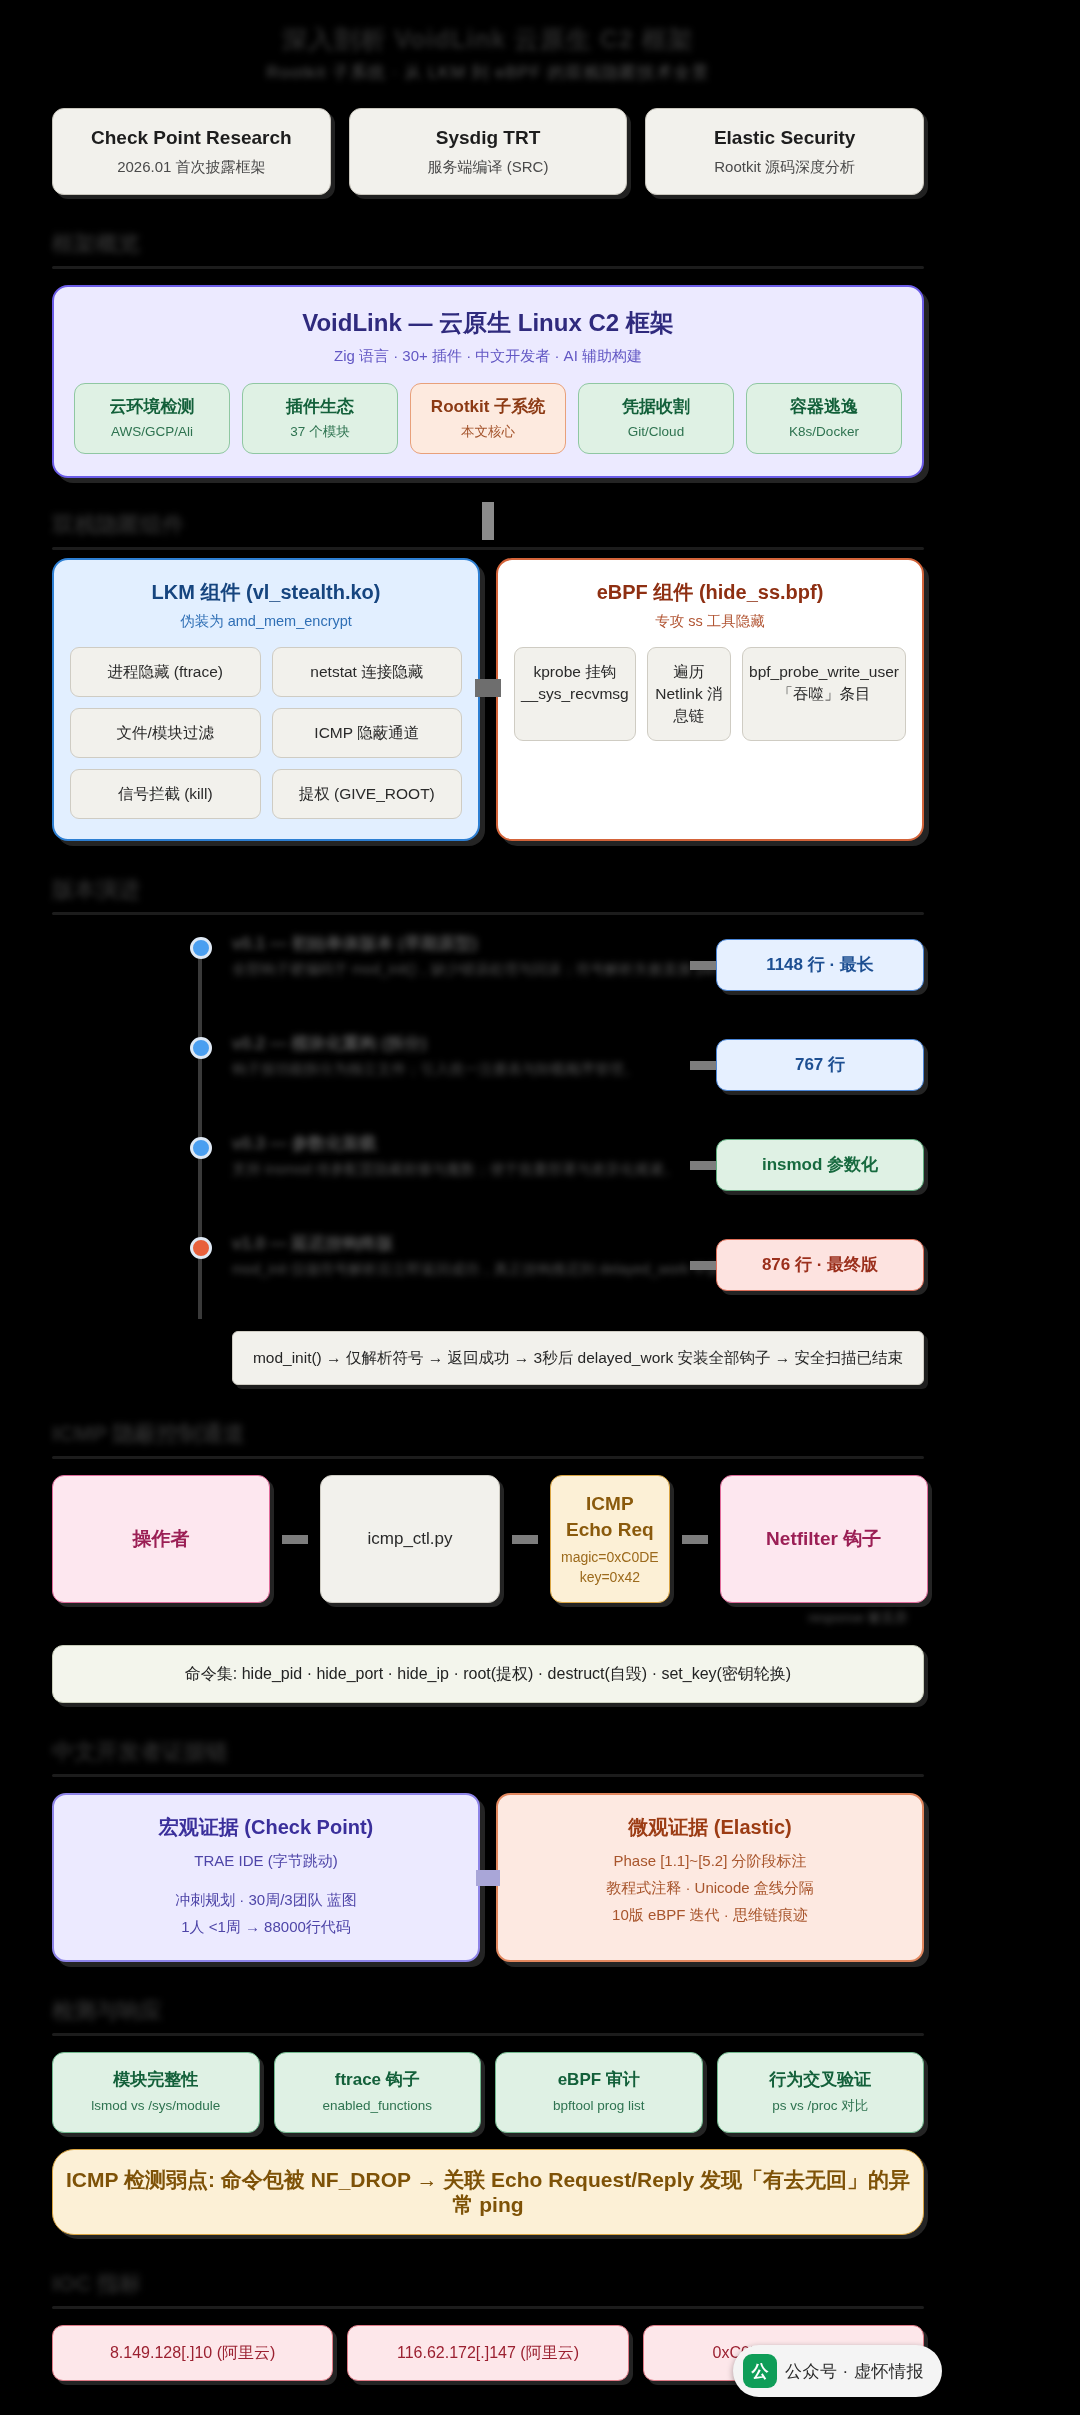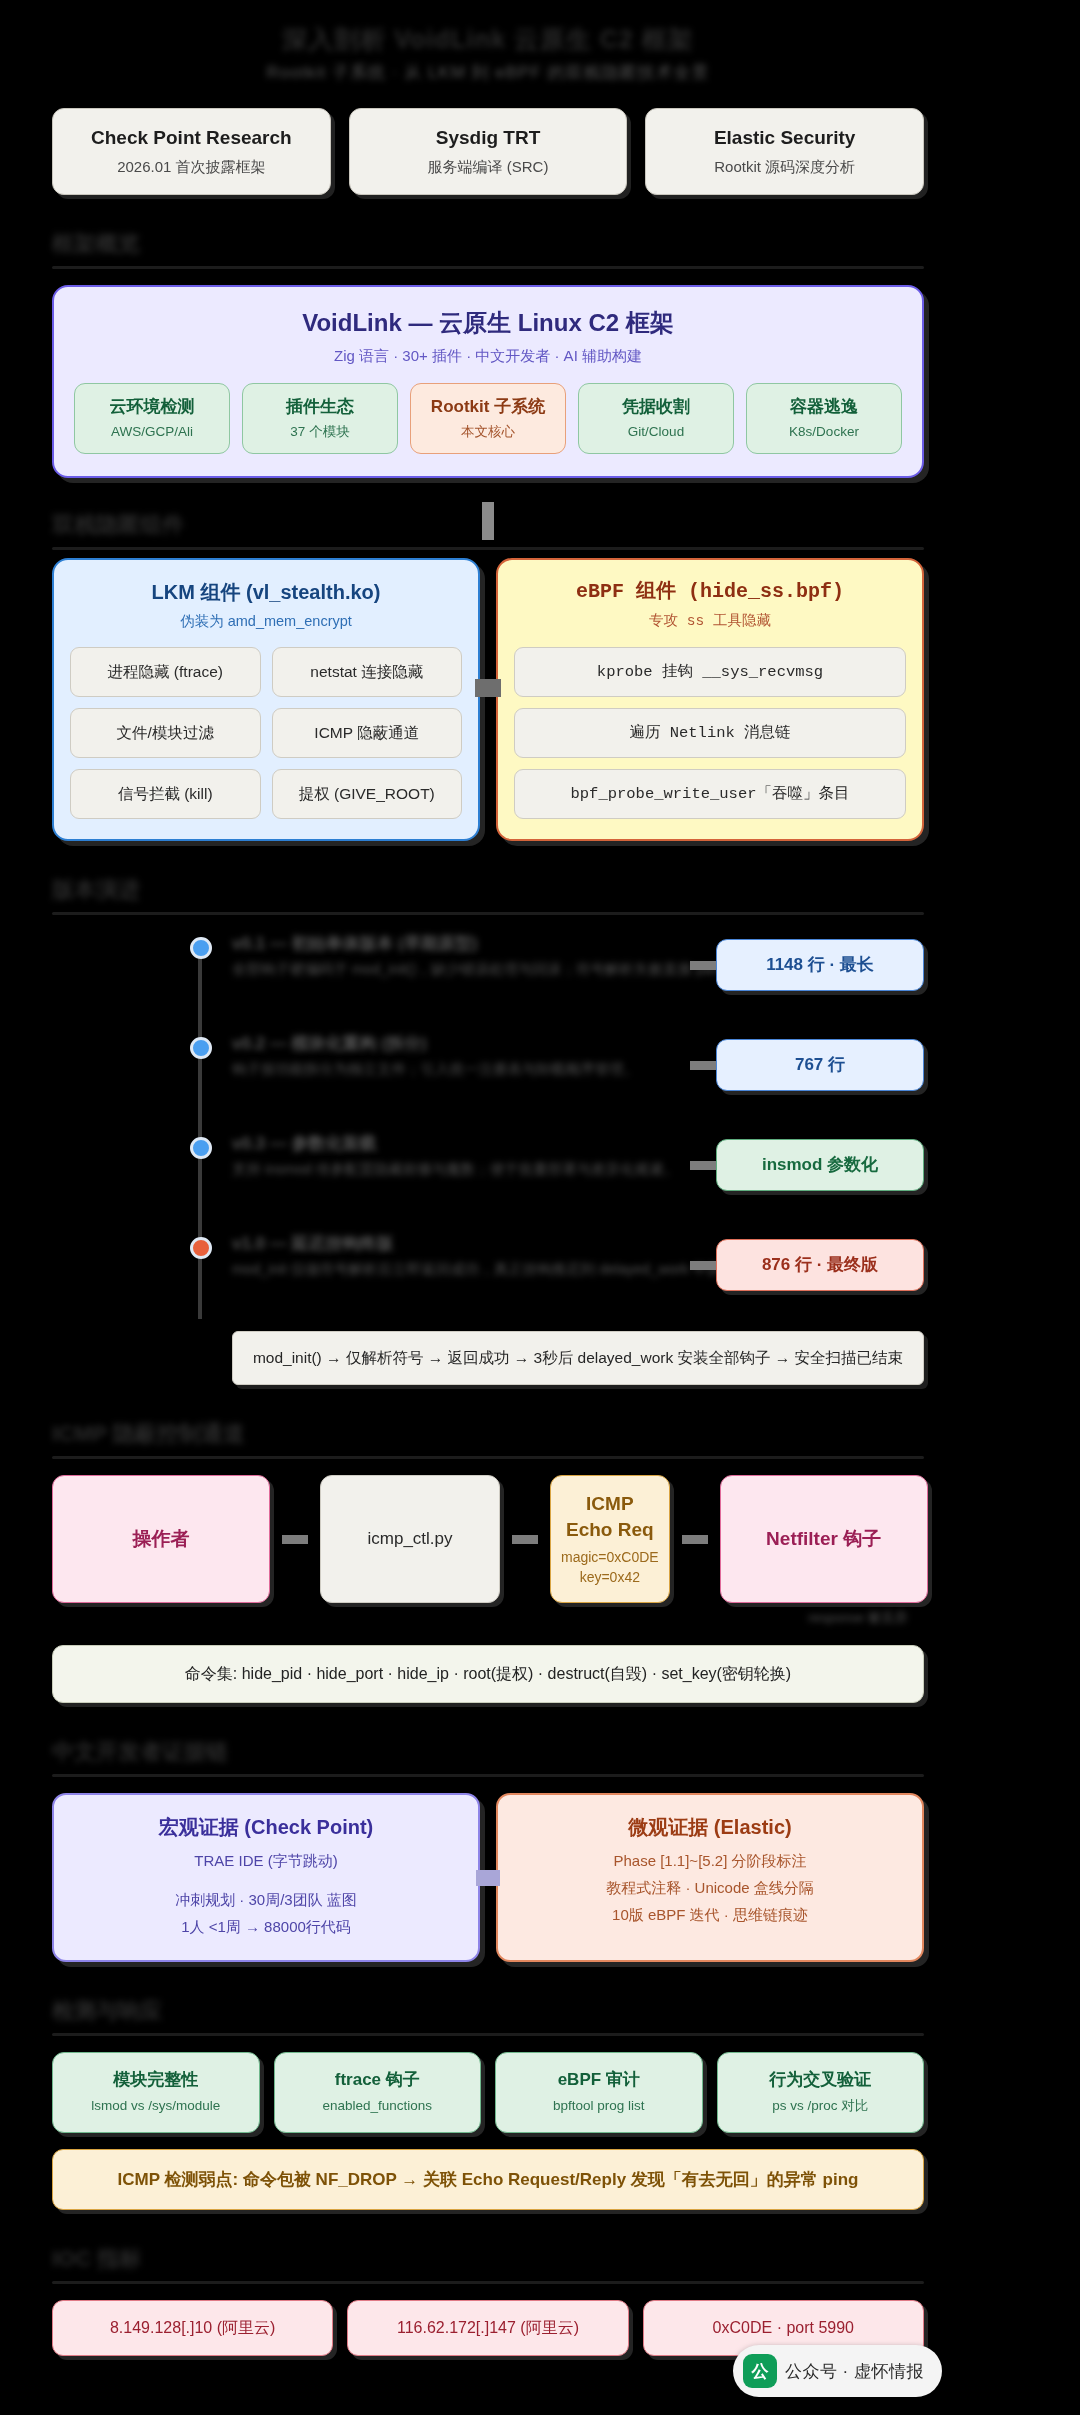--- a/index.html
+++ b/index.html
@@ -58,29 +58,29 @@
   .pill.accent { background: #fdeadf; border-color: #e8a07a; }
   .pill.accent .pt { color: #8c3a14; }
   .pill.accent .ps { color: #a4542c; }
 
   .connector { width: 12px; height: 38px; background: #8b8b8b; margin: 0 auto; position: relative; }
 
   
   .comp-row { display: flex; gap: 16px; margin-top: 8px; align-items: stretch; position: relative; }
   .comp-card { flex: 1; border-radius: 16px; padding: 18px 16px 20px; box-shadow: 5px 5px 0 rgba(120,120,120,.3); }
   .comp-card.lkm { background: #e2efff; border: 2px solid #2d7fd3; }
-  .comp-card.ebpf { background: #fef9c3; border: 2px solid #d4643a; font-family: Liberation Mono, monospace; }
+  .comp-card.ebpf { background: #ffffff; border: 2px solid #d4643a; }
   .comp-card .ct { text-align: center; font-size: 20px; font-weight: 700; line-height: 28px; }
   .comp-card.lkm .ct { color: #16457f; }
   .comp-card.ebpf .ct { color: #8e2f12; }
   .comp-card .cs { text-align: center; font-size: 14.5px; margin-top: 5px; line-height: 21px; }
   .comp-card.lkm .cs { color: #2f6fb5; }
   .comp-card.ebpf .cs { color: #b15432; }
   .chip-grid { display: grid; grid-template-columns: 1fr 1fr; gap: 11px; margin-top: 15px; }
-  .chip-col { display: flex; flex-direction: column; gap: 11px; margin-top: 15px; }
+  .chip-col { display: flex; flex-direction: row; gap: 11px; margin-top: 15px; }
   .chip {
     background: #f2f1ec; border: 1.3px solid #cfccc3; border-radius: 9px;
     padding: 13px 6px; text-align: center; font-size: 15.5px; color: #2a2a2a; line-height: 22px;
   }
   .mid-link { position: absolute; left: 50%; top: 46%; transform: translate(-50%,-50%); width: 26px; height: 18px; background: #6e6e6e; }
 
   
   .timeline { margin-top: 16px; position: relative; padding-left: 30px; }
   .tl-line { position: absolute; left: 146px; top: 8px; bottom: 66px; width: 4px; background: #3a3a3a; }
   .tl-item { display: flex; align-items: flex-start; position: relative; margin-bottom: 26px; min-height: 74px; }
@@ -151,22 +151,22 @@
 
   
   .det-row { display: flex; gap: 14px; margin-top: 16px; }
   .det-card {
     flex: 1; background: #dff1e4; border: 1.8px solid #6fb88c; border-radius: 12px;
     padding: 14px 6px 16px; text-align: center; box-shadow: 4px 4px 0 rgba(120,120,120,.3);
   }
   .det-card .dt { font-size: 17px; font-weight: 700; color: #13603a; line-height: 25px; }
   .det-card .ds { font-size: 13.5px; color: #2e7350; margin-top: 4px; line-height: 20px; }
   .weak {
-    margin-top: 16px; background: #fcf0d6; border: 1.8px solid #d9a441; border-radius: 11px;
-    padding: 17px 12px; text-align: center; font-size: 17px; font-weight: 700; color: #7e5207; line-height: 25px;
+    margin-top: 16px; background: #fcf0d6; border: 1.8px solid #d9a441; border-radius: 22px;
+    padding: 17px 12px; text-align: center; font-size: 21px; font-weight: 700; color: #7e5207; line-height: 25px;
     box-shadow: 4px 4px 0 rgba(120,120,120,.3);
   }
 
   
   .ioc-row { display: flex; gap: 14px; margin-top: 16px; }
   .ioc {
     flex: 1; background: #fde7ea; border: 1.8px solid #e07a86; border-radius: 11px;
     padding: 15px 6px; text-align: center; font-size: 16px; color: #9b2030; line-height: 24px;
     box-shadow: 4px 4px 0 rgba(120,120,120,.3);
   }

